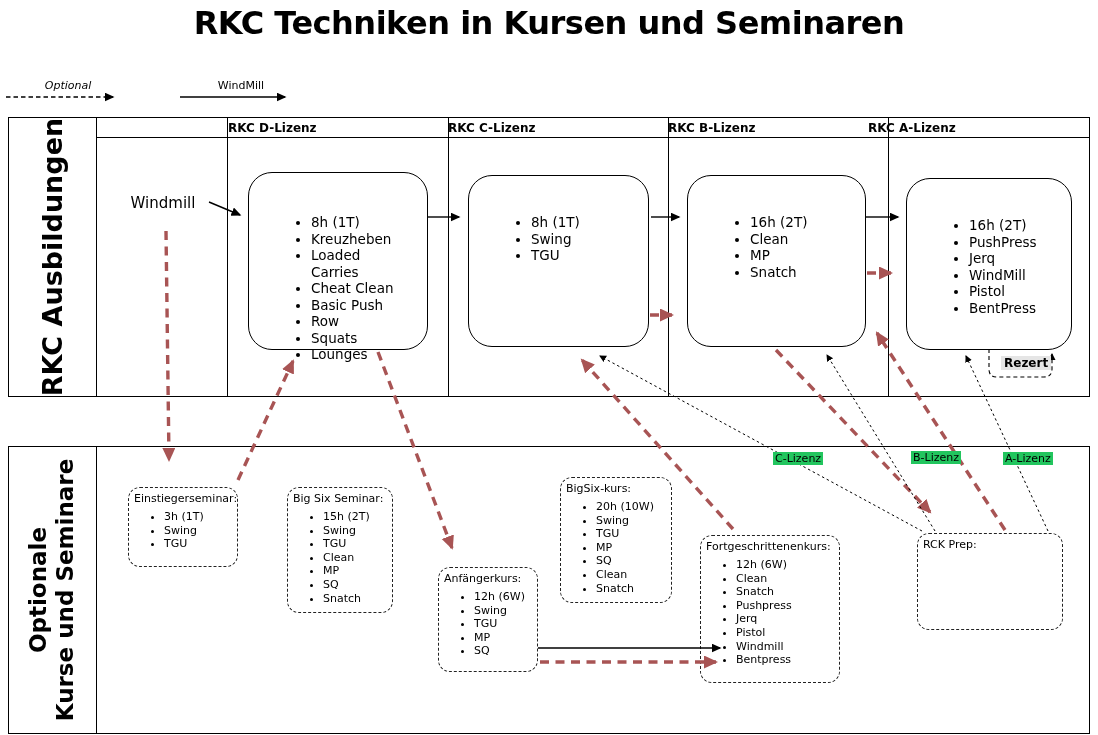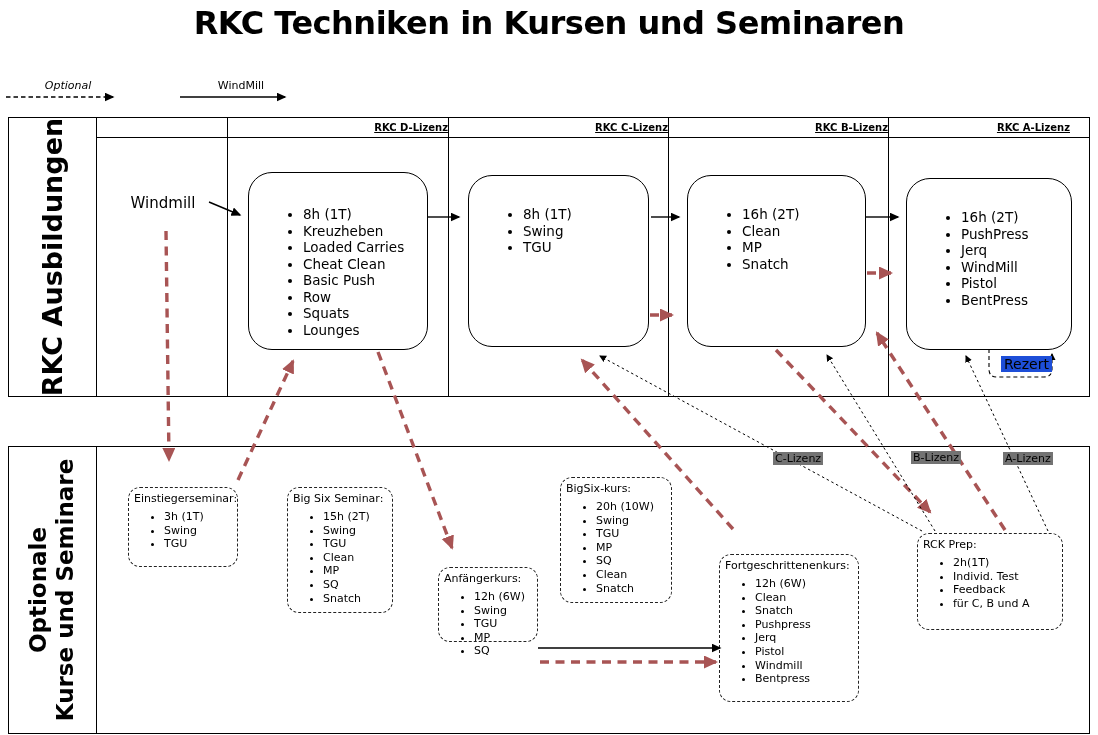--- a/index.html
+++ b/index.html
@@ -14,49 +14,49 @@
 
   .lane{border:1.6px solid #000;background:transparent;}
   #lane-top{left:8px;top:117px;width:1082px;height:280px;}
   #lane-bottom{left:8px;top:446px;width:1082px;height:288px;}
   .vline{width:1.4px;background:#000;}
   .hline{height:1.2px;background:#000;}
   .lane-label{display:flex;align-items:center;justify-content:center;text-align:center;
               transform:rotate(-90deg);font-weight:bold;}
   #lane-top-label{left:-88px;top:213px;width:280px;height:88px;font-size:27px;}
   #lane-bottom-label{left:-92px;top:546px;width:288px;height:88px;font-size:23px;line-height:27px;}
-  .col-header{top:119px;height:18px;line-height:18px;text-align:right;font-size:10px;font-weight:bold;text-decoration:underline;}
+  .col-header{top:119px;height:18px;line-height:18px;text-align:left;font-size:12px;font-weight:bold;}
 
   .node{background:#fff;border:1.4px solid #000;border-radius:24px;}
-  .node ul{margin:8px;font-size:13.5px;line-height:16.5px;padding:22px 6px 0 46px;}
+  .node ul{margin:16px;font-size:13.5px;line-height:16.5px;padding:22px 6px 0 46px;}
   #box-d ul{padding-top:25px;}
   #einstieg{left:118px;top:178px;width:90px;height:50px;border-radius:50%;
             display:flex;align-items:center;justify-content:center;font-size:15px;}
   #box-d{left:248px;top:172px;width:180px;height:178px;}
   #box-c{left:468px;top:175px;width:181px;height:172px;}
   #box-b{left:687px;top:175px;width:179px;height:172px;}
   #box-a{left:906px;top:178px;width:166px;height:172px;}
 
   .sem{background:#fff;border:1.2px dashed #222;border-radius:12px;font-size:11px;}
   .sem .t{padding:4px 2px 0 5px;white-space:nowrap;}
   .sem ul{margin:5px 0 0 0;padding:0 2px 0 35px;line-height:13.6px;}
   #sem-einstieger{left:128px;top:487px;width:110px;height:80px;}
   #sem-bigsixsem{left:287px;top:487px;width:106px;height:126px;}
-  #sem-anfaenger{left:438px;top:567px;width:100px;height:75px;}
+  #sem-anfaenger{left:438px;top:567px;width:100px;height:105px;}
   #sem-bigsixkurs{left:560px;top:477px;width:112px;height:126px;}
-  #sem-fortg{left:719px;top:535px;width:140px;height:148px;margin-top:19px;}
+  #sem-fortg{left:700px;top:535px;width:140px;height:148px;}
   #sem-rck{left:917px;top:533px;width:146px;height:97px;}
 
   #edges-overlay{left:0;top:0;width:1098px;height:735px;pointer-events:none;}
 
-  .edge-label{font-size:11px;background:#737373;padding:0 2px;white-space:nowrap;}
+  .edge-label{font-size:11px;background:#22c55e;padding:0 2px;white-space:nowrap;}
   #lbl-c{left:773px;top:452px;}
   #lbl-b{left:911px;top:451px;text-align:right;}
   #lbl-a{left:1003px;top:452px;}
-  #lbl-rezert{left:1001px;top:356px;font-size:14px;background:#1d4ed8;padding:0 3px;white-space:nowrap;}
+  #lbl-rezert{left:1001px;top:356px;font-size:12px;background:#e5e5e5;padding:0 3px;white-space:nowrap;font-weight:bold;}
 </style>
 </head>
 <body>
 
 <div class="abs" id="page-title">RKC Techniken in Kursen und Seminaren</div>
 
 <div class="abs legend-label" style="left:28px;font-style:italic;">Optional</div>
 <div class="abs legend-label" style="left:201px;">WindMill</div>
 
 <div class="abs lane" id="lane-top"></div>
@@ -173,26 +173,20 @@
       <li>Snatch</li>
       <li>Pushpress</li>
       <li>Jerq</li>
       <li>Pistol</li>
       <li>Windmill</li>
       <li>Bentpress</li>
     </ul>
 </div>
 <div class="abs sem" id="sem-rck">
   <div class="t">RCK Prep:</div>
-  <ul>
-      <li>2h(1T)</li>
-      <li>Individ. Test</li>
-      <li>Feedback</li>
-      <li>für C, B und A</li>
-    </ul>
 </div>
 
 <svg class="abs" id="edges-overlay" viewBox="0 0 1098 735" xmlns="http://www.w3.org/2000/svg">
   <defs>
     <marker id="arrRed" markerUnits="userSpaceOnUse" markerWidth="16" markerHeight="14" refX="12" refY="6.5" orient="auto">
       <path d="M0,0 L14,6.5 L0,13 z" fill="#a85454"></path>
     </marker>
     <marker id="arrBlk" markerUnits="userSpaceOnUse" markerWidth="12" markerHeight="10" refX="8.5" refY="4.5" orient="auto">
       <path d="M0,0 L10,4.5 L0,9 z" fill="#000"></path>
     </marker>

